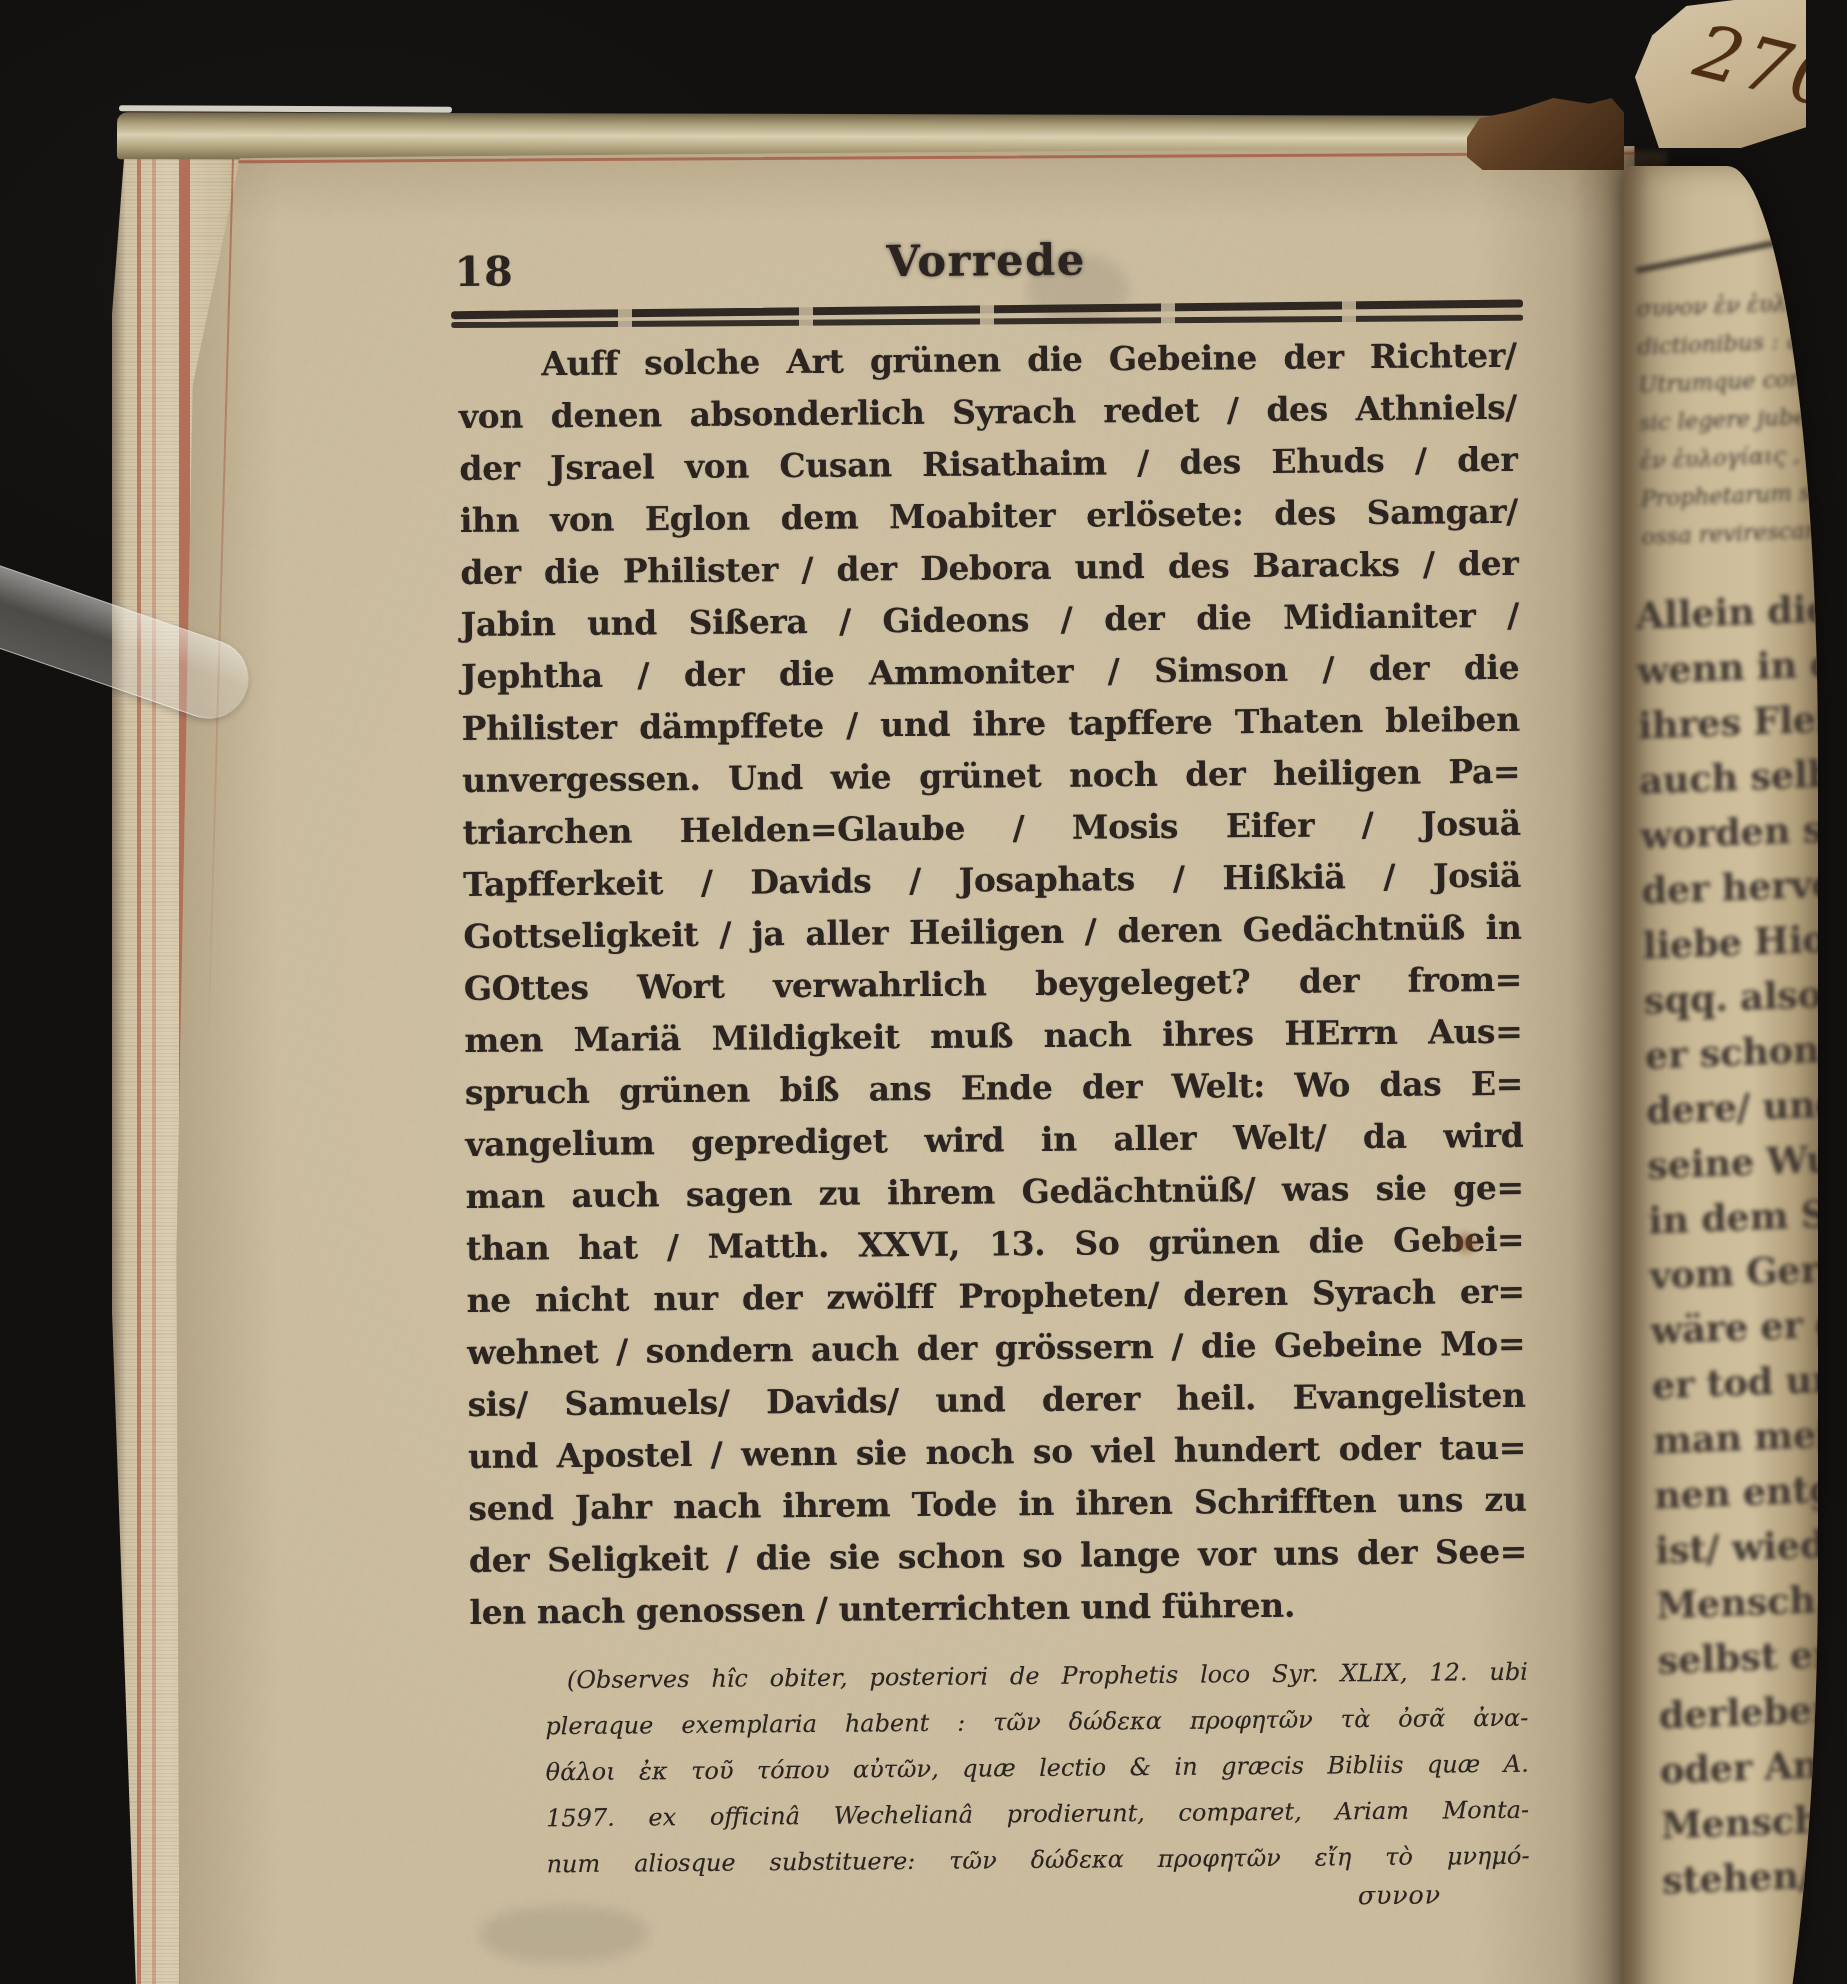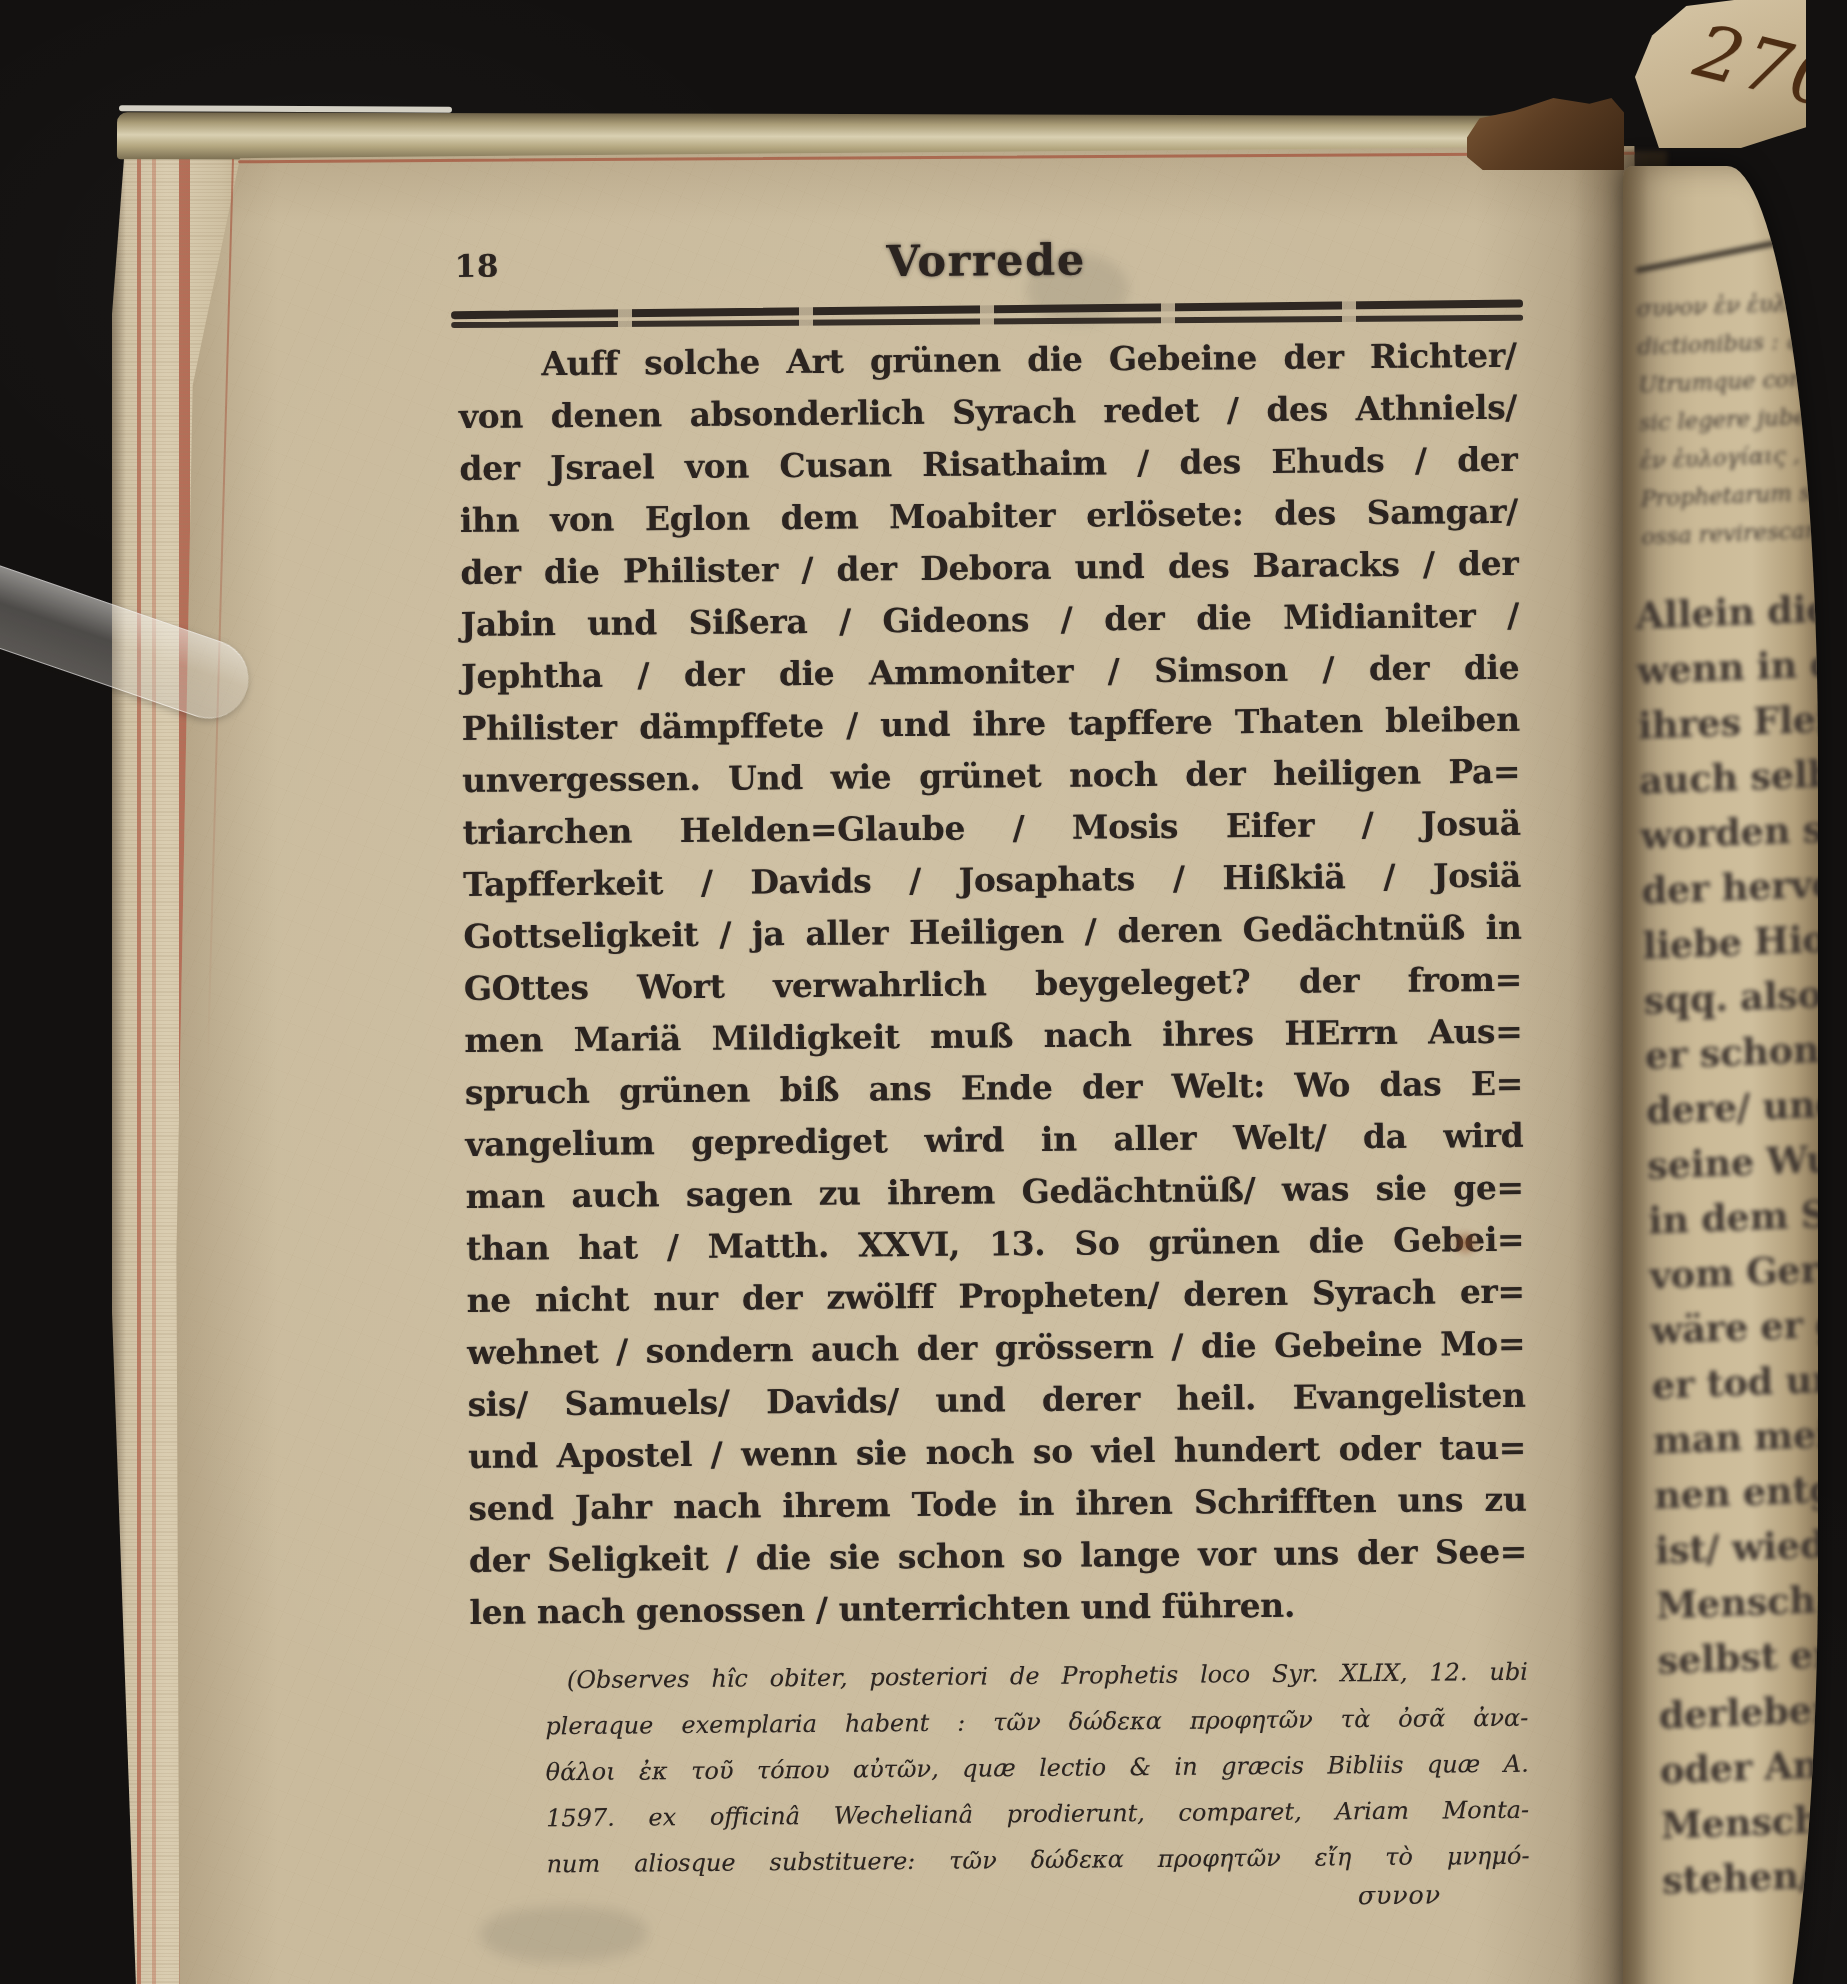--- a/index.html
+++ b/index.html
@@ -45,21 +45,21 @@
       repeating-linear-gradient(113deg, rgba(138,112,70,.045) 0 0.8px, rgba(0,0,0,0) 0.8px 18.7px),
       repeating-linear-gradient(21deg, rgba(150,126,88,.04) 0 0.8px, rgba(0,0,0,0) 0.8px 24px),
       #cabb9d;
     clip-path:polygon(4.4% 0.75%, 98.8% 0.15%, 100% 99.1%, 0.35% 99.9%, 0.1% 55%, 1.2% 12%);
     box-shadow:0 0 36px rgba(0,0,0,0.55);
   }
   .page-edge-top{position:absolute;left:238px;top:156px;width:1397px;height:2.8px;background:rgba(158,62,40,.6);transform:rotate(-0.35deg);border-radius:1.6px;}
   .page-edge-left{position:absolute;left:232px;top:159px;width:2.4px;height:913px;background:linear-gradient(180deg,rgba(158,62,40,.55),rgba(158,62,40,0));transform:rotate(1.6deg);transform-origin:top;}
   
   .print{position:absolute;inset:0;transform:rotate(-0.5deg);transform-origin:1032px 992px;color:#2b2420;}
-  .folio{position:absolute;left:461px;top:243px;width:95px;font-size:31px;font-weight:700;letter-spacing:0.8px;text-shadow:0 0 1.2px rgba(43,36,32,.4);}
+  .folio{position:absolute;left:461px;top:243px;width:95px;font-size:41px;font-weight:700;letter-spacing:0.8px;text-shadow:0 0 1.2px rgba(43,36,32,.4);}
   .running-title{position:absolute;left:814px;top:235px;width:357px;text-align:center;font-size:43px;font-weight:700;letter-spacing:1.6px;text-shadow:0 0 4px rgba(43,36,32,.55), 0 0 1.2px rgba(43,36,32,.5);}
   .rule{position:absolute;left:457px;width:1072px;border-radius:3.6px;
     background:repeating-linear-gradient(90deg,#2e2722 0 167px, rgba(46,39,34,.15) 167px 181px);}
   .rule.r1{top:305px;height:8px;transform:rotate(-0.12deg);}
   .rule.r2{top:318px;height:6px;opacity:.95;transform:rotate(0.1deg);}
   .body-text{position:absolute;left:464px;top:334px;width:1058px;font-size:33px;line-height:52px;font-weight:700;letter-spacing:-0.4px;text-shadow:0 0 1.2px rgba(43,36,32,.42);}
   .body-line{text-align:justify;text-align-last:justify;white-space:normal;}
   .body-line:first-child{text-indent:83px;}
   .body-line:last-child{text-align-last:left;}
   .footnote{position:absolute;left:539px;top:1653px;width:983px;font-size:24px;line-height:46px;font-style:italic;font-weight:500;letter-spacing:0px;text-shadow:0 0 0.8px rgba(43,36,32,.35);}

